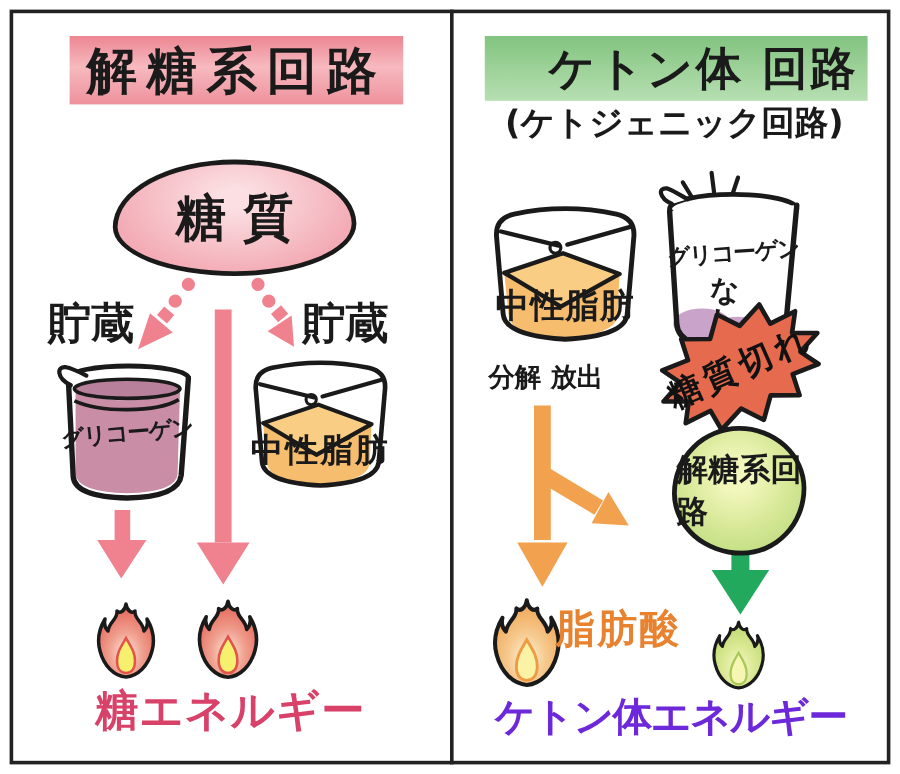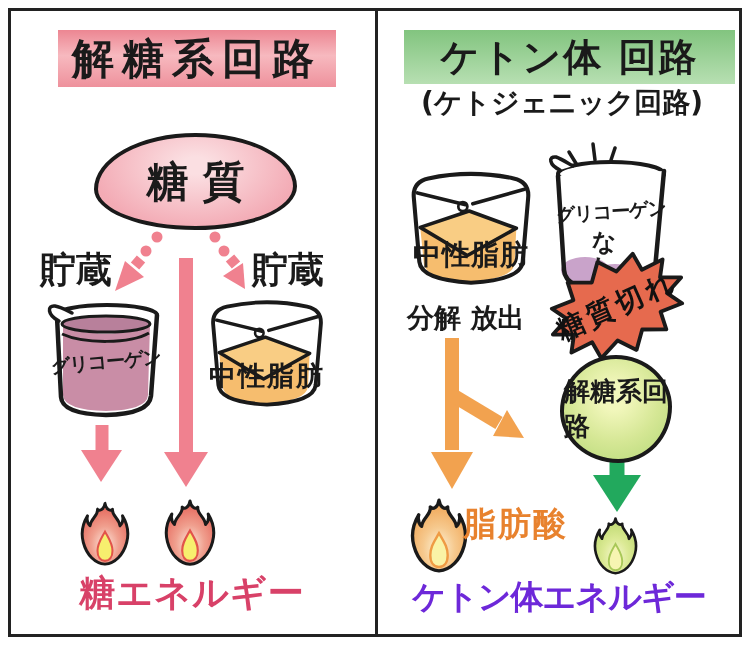--- a/index.html
+++ b/index.html
@@ -112,21 +112,21 @@
         </defs>
       <path d="M30,4 C29,11 24,14 21,11 C22,19 13,22 12,31 C8,27 8,23 9,19 C3,29 1,40 4,51 C8,66 18,76 30,77 C42,76 52,66 56,51 C59,40 57,29 51,19 C52,23 52,27 48,31 C47,22 38,19 39,11 C36,14 31,11 30,4 Z" fill="url(#fr2)" stroke="#1a1a1a" stroke-width="3.5" stroke-linejoin="round"></path>
       <path d="M30,38 C35,47 39,52 39,61 C39,69 35,73 30,73 C25,73 21,69 21,61 C21,52 25,47 30,38 Z" fill="#f7ef6e" stroke="#e2544a" stroke-width="2.5"></path>
     </svg>
 
     <div class="abs lbl" style="left:72px;top:574px;width:240px;font-size:36px;letter-spacing:1px;color:#d84168;">糖エネルギー</div>
   </div>
 
   <div id="panel-right" class="panel">
 
-    <div id="hdr-keto" class="abs hdr" style="left:27px;top:30px;width:331px;height:54px;">
+    <div id="hdr-keto" class="abs hdr" style="left:27px;top:30px;width:274px;height:54px;padding-left:45px;">
       <span>ケトン体 回路</span>
     </div>
     <div class="abs lbl" style="left:18px;top:88px;width:334px;font-size:28px;">(ケトジェニック回路)</div>
 
     <svg class="abs" style="left:26px;top:158px;" width="136" height="146" viewBox="0 0 150 148">
       <path d="M28,16 Q75,6 122,16 Q140,20 138,38 L132,108 Q130,128 75,131 Q20,128 18,108 L12,38 Q10,20 28,16 Z" fill="#fff" stroke="none"></path>
       <path d="M19,70 L71,101 L125,71 L123,110 Q121,127 73,130 Q25,127 23,110 Z" fill="#f6bd6e" stroke="none"></path>
       <path d="M19,70 L73,52 L125,71 L71,101 Z" fill="#f9cd84" stroke="#1a1a1a" stroke-width="4" stroke-linejoin="round"></path>
       <path d="M16,32 L69,45 M134,28 L77,44" fill="none" stroke="#1a1a1a" stroke-width="4" stroke-linecap="round"></path>
       <circle cx="66" cy="47" r="5" fill="none" stroke="#1a1a1a" stroke-width="3"></circle>
@@ -143,21 +143,21 @@
       <ellipse cx="64" cy="36" rx="53" ry="12" fill="#fff" stroke="#1a1a1a" stroke-width="4"></ellipse>
       <path d="M11,38 L17,132 Q18,152 63,153 Q106,152 108,131 L117,33" fill="#fff" stroke="none"></path>
       <ellipse cx="38" cy="132" rx="24" ry="13" fill="#c9a3ca" stroke="none"></ellipse>
       <ellipse cx="68" cy="137" rx="23" ry="11" fill="#c9a3ca" stroke="none"></ellipse>
       <path d="M11,38 L17,132 Q18,152 63,153 Q106,152 108,131 L117,33" fill="none" stroke="#1a1a1a" stroke-width="4.5" stroke-linecap="round"></path>
       <path d="M13,32 C2,27 1,18 9,19 C15,21 22,26 26,28" fill="#fff" stroke="#1a1a1a" stroke-width="3.5" stroke-linecap="round"></path>
     </svg>
     <div class="abs lbl" style="left:178px;top:202px;width:112px;font-size:19px;letter-spacing:-1px;transform:rotate(-4deg);">グリコーゲン</div>
     <div class="abs lbl" style="left:200px;top:230px;width:60px;font-size:24px;letter-spacing:6px;">なし</div>
 
-    <div class="abs" style="left:30px;top:300px;font-size:27px;">分解 放出</div>
+    <div class="abs" style="left:30px;top:300px;font-size:22px;">分解 放出</div>
 
     <svg class="abs" style="left:0;top:0;" width="373" height="645">
       <g stroke="#f2a24f" fill="#f2a24f">
         <line x1="75" y1="338" x2="75" y2="450" stroke-width="14"></line>
         <polygon points="75,489 54,452 96,452" stroke="none"></polygon>
         <line x1="77" y1="396" x2="122" y2="423" stroke-width="14"></line>
         <polygon points="147,438 116,436 130,410" stroke="none"></polygon>
       </g>
       <g stroke="#22a95d" fill="#22a95d">
         <line x1="240" y1="441" x2="240" y2="475" stroke-width="15"></line>

